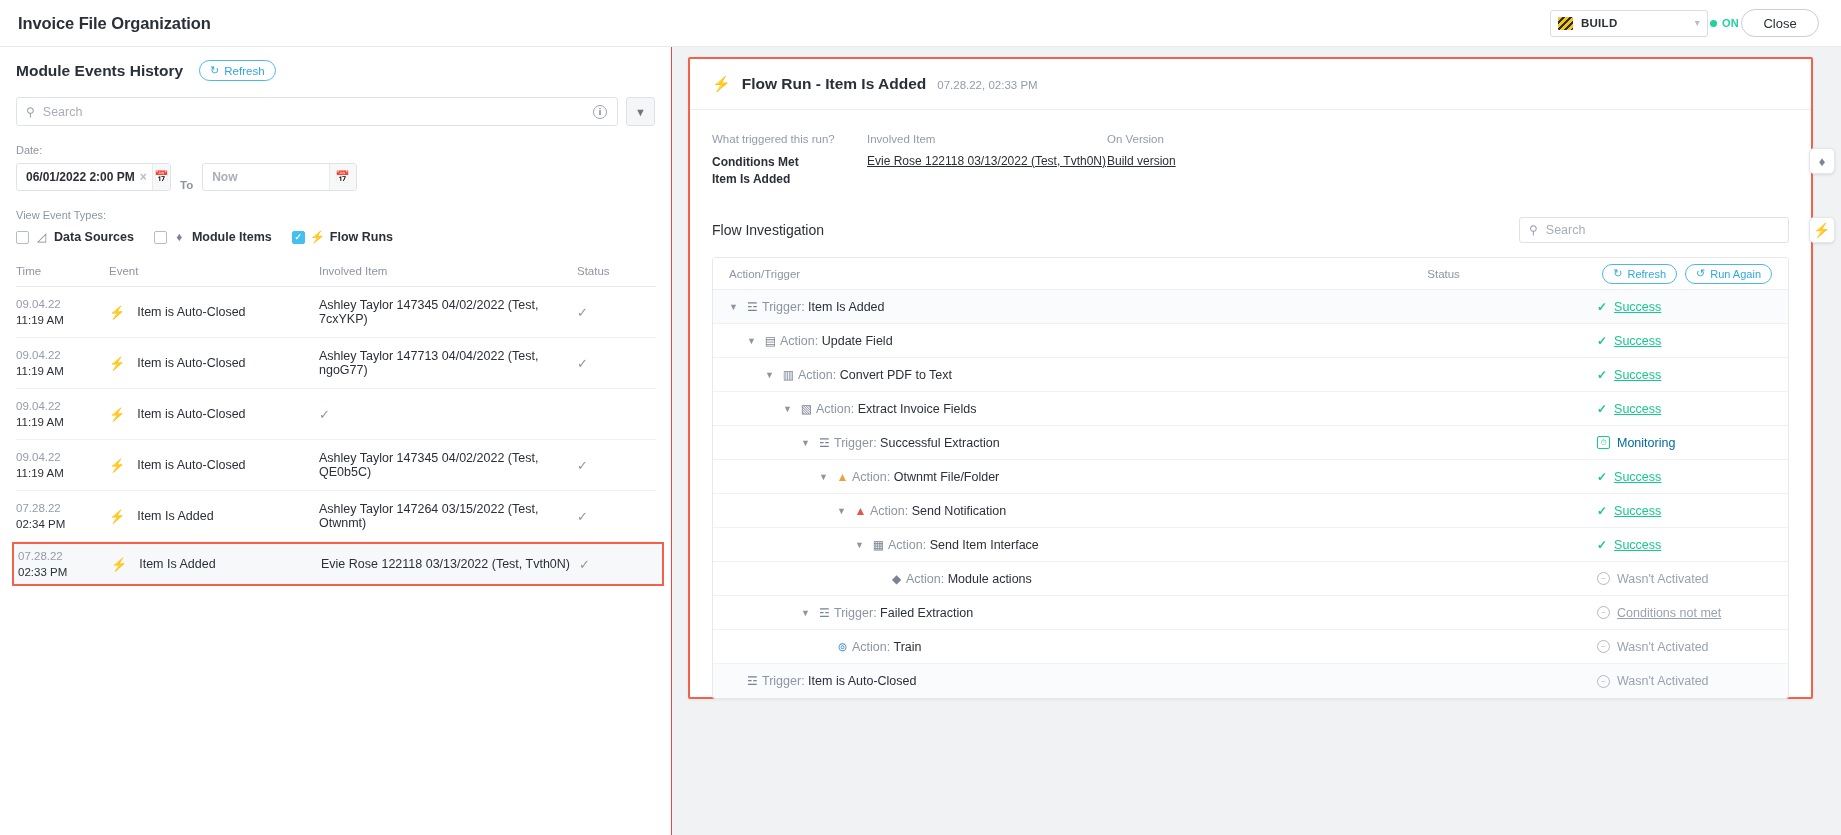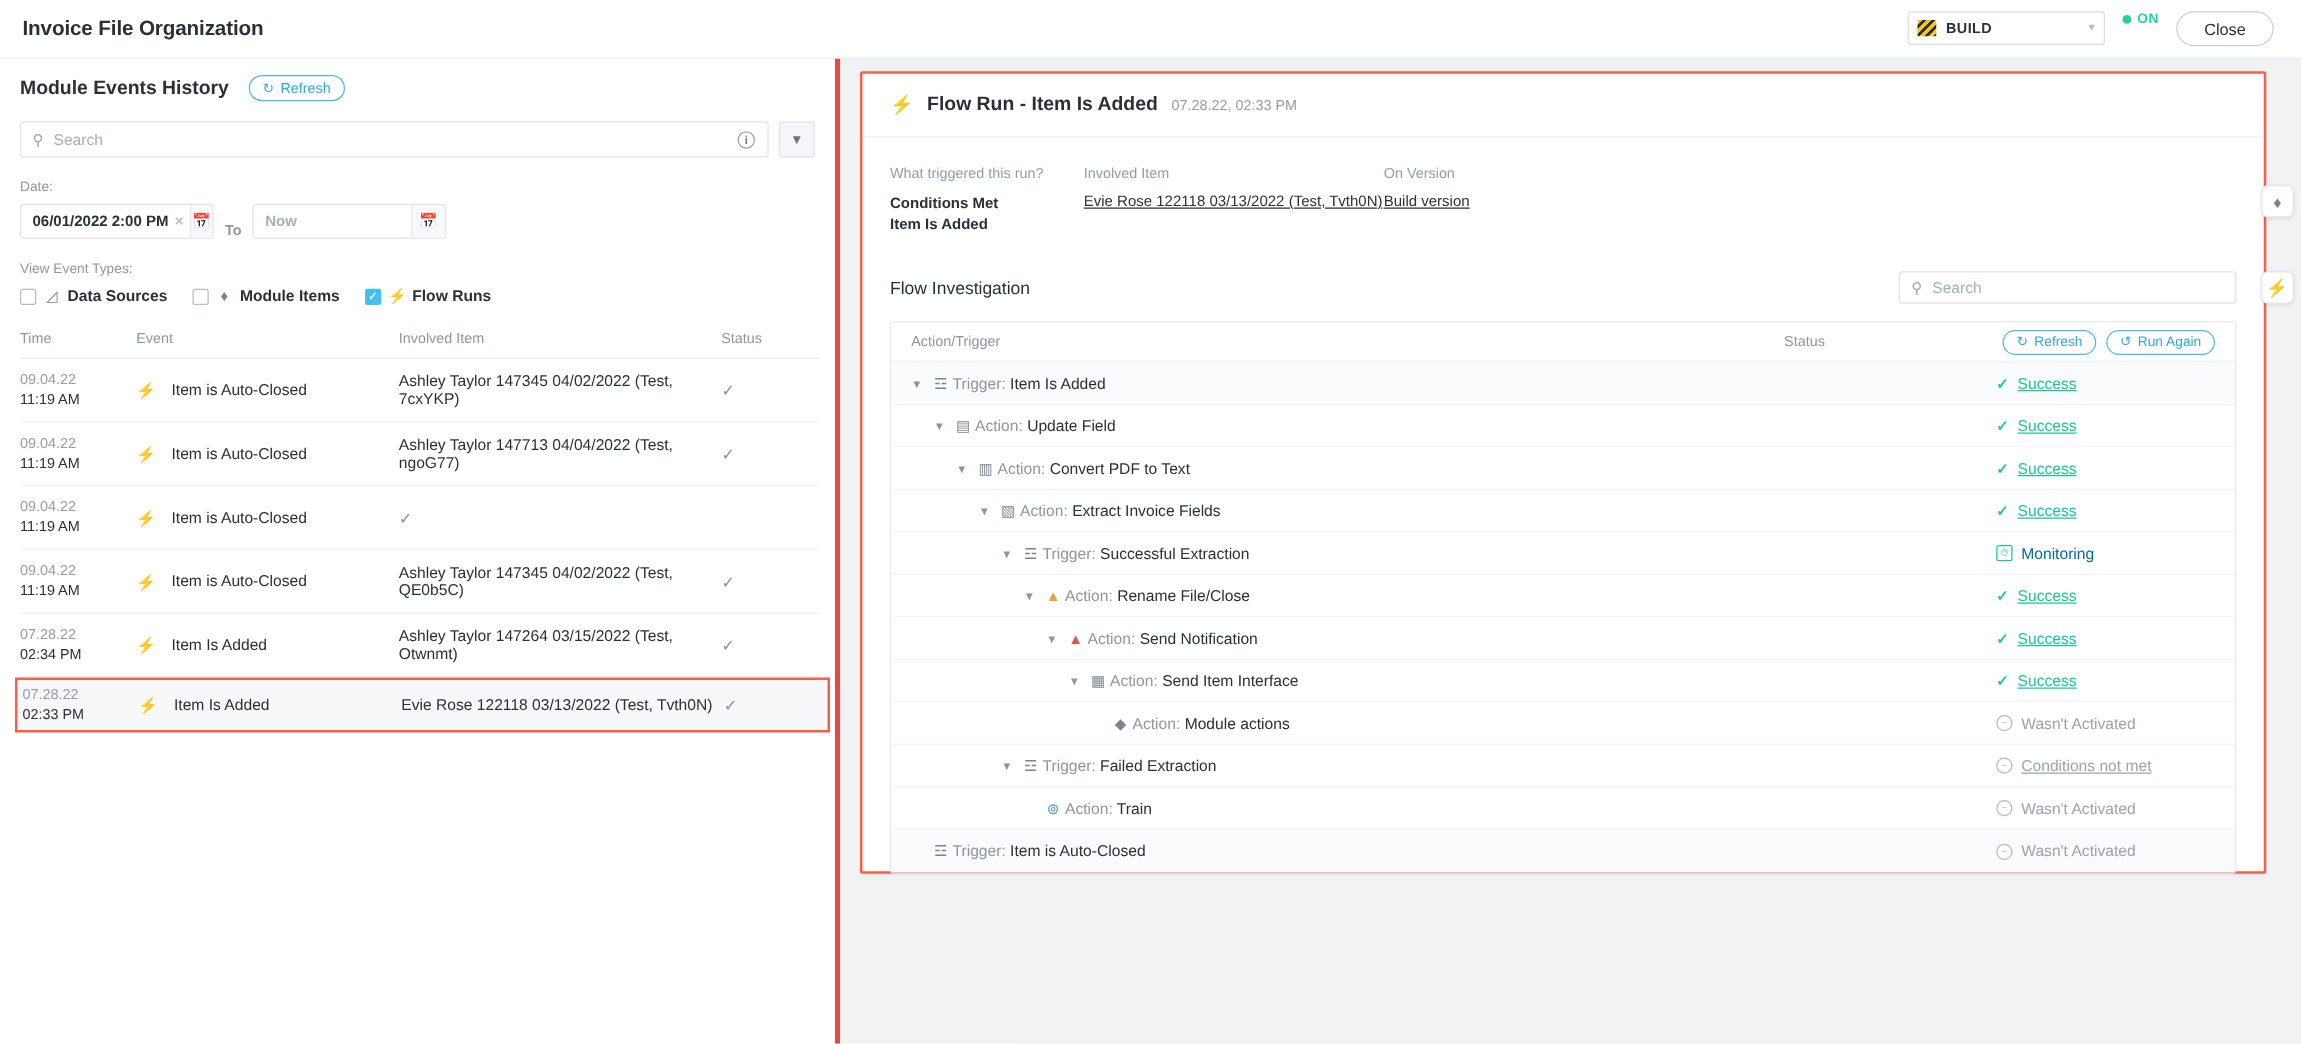--- a/index.html
+++ b/index.html
@@ -15,21 +15,21 @@
   .topbar {
     position: absolute; top: 0; left: 0; width: 1841px; height: 47px;
     background: #fff; border-bottom: 1px solid #e8eaee;
     display: flex; align-items: center;
   }
   .app-title {
     margin-left: 18px; font-size: 16.5px; font-weight: bold; color: #2b2f38;
     letter-spacing: -0.1px;
   }
   .topbar-right {
-    margin-left: auto; display: flex; align-items: flex-start; gap: 14px; margin-right: 22px;
+    margin-left: auto; display: flex; align-items: center; gap: 2px; margin-right: 22px;
   }
   .build-select {
     width: 158px; height: 27px; border: 1px solid #d9dce2; border-radius: 3px;
     background: #fff; display: flex; align-items: center; padding: 0 7px;
     gap: 8px; cursor: pointer;
   }
   .stripe-icon {
     width: 15px; height: 13px; border-radius: 1px; flex: none;
     background: repeating-linear-gradient(135deg, #f5c518 0 3px, #2b2f38 3px 5px);
   }
@@ -40,21 +40,21 @@
   .on-text { font-size: 11px; font-weight: bold; color: #1fd39a; letter-spacing: 0.3px; }
   .close-btn {
     width: 78px; height: 28px; border: 1px solid #c9ced6; border-radius: 14px;
     background: #fff; font-size: 13px; color: #2b2f38; cursor: pointer;
     font-family: "Liberation Sans", sans-serif;
   }
 
   
   .left-panel {
     position: absolute; top: 47px; left: 0; width: 672px; height: 788px;
-    background: #fff; border-right: 4px solid #ef4444; padding: 0 16px;
+    background: #fff; border-right: 1px solid #ef4444; padding: 0 16px;
   }
   .lp-head { display: flex; align-items: center; gap: 16px; margin-top: 13px; }
   .lp-title { font-size: 15.5px; font-weight: bold; color: #2b2f38; }
   .refresh-pill {
     height: 21px; border: 1px solid #4db8e8; border-radius: 11px; background: #fff;
     color: #2fa8dd; font-size: 11.5px; padding: 0 10px;
     display: inline-flex; align-items: center; gap: 5px; cursor: pointer;
   }
   .cyc { font-size: 11px; }
 
@@ -472,21 +472,21 @@
               </div>
               <div class="fi-right">
                 <span class="st-mon-ico">⏱</span>
                 <span class="st-mon">Monitoring</span>
               </div>
             </div>
             <div class="fi-row">
               <div class="fi-left" style="padding-left:90px">
                 <span class="fi-caret">▼</span>
                 <span class="fi-nodeico" style="color:#e8a33d">▲</span>
-                <span class="fi-text"><span class="k">Action:</span> <span>Rename File/Close</span></span>
+                <span class="fi-text"><span class="k">Action:</span> <span>Otwnmt File/Folder</span></span>
               </div>
               <div class="fi-right">
                 <span class="st-check">✓</span>
                 <span class="st-success">Success</span>
               </div>
             </div>
             <div class="fi-row">
               <div class="fi-left" style="padding-left:108px">
                 <span class="fi-caret">▼</span>
                 <span class="fi-nodeico" style="color:#e2574c">▲</span>

